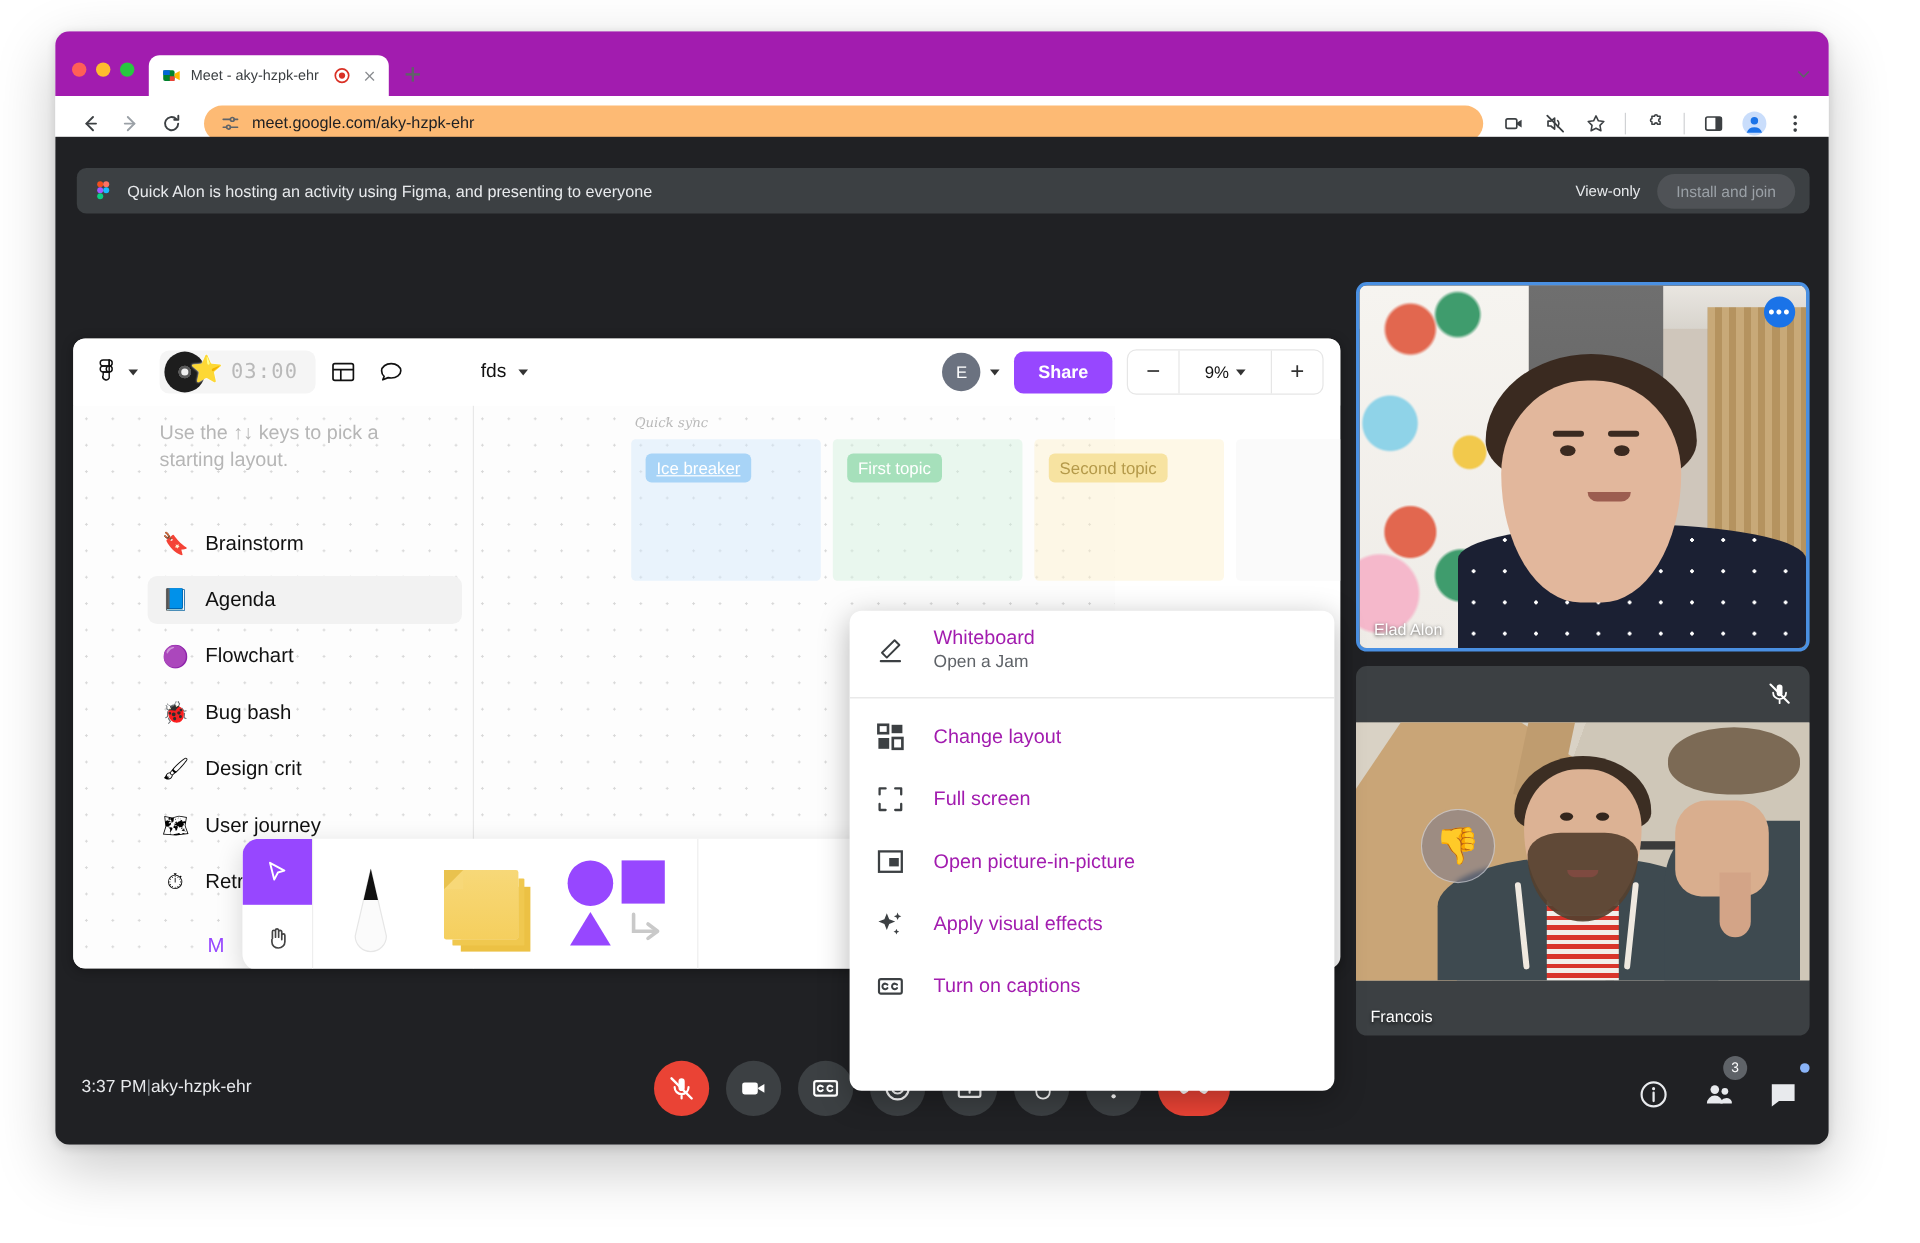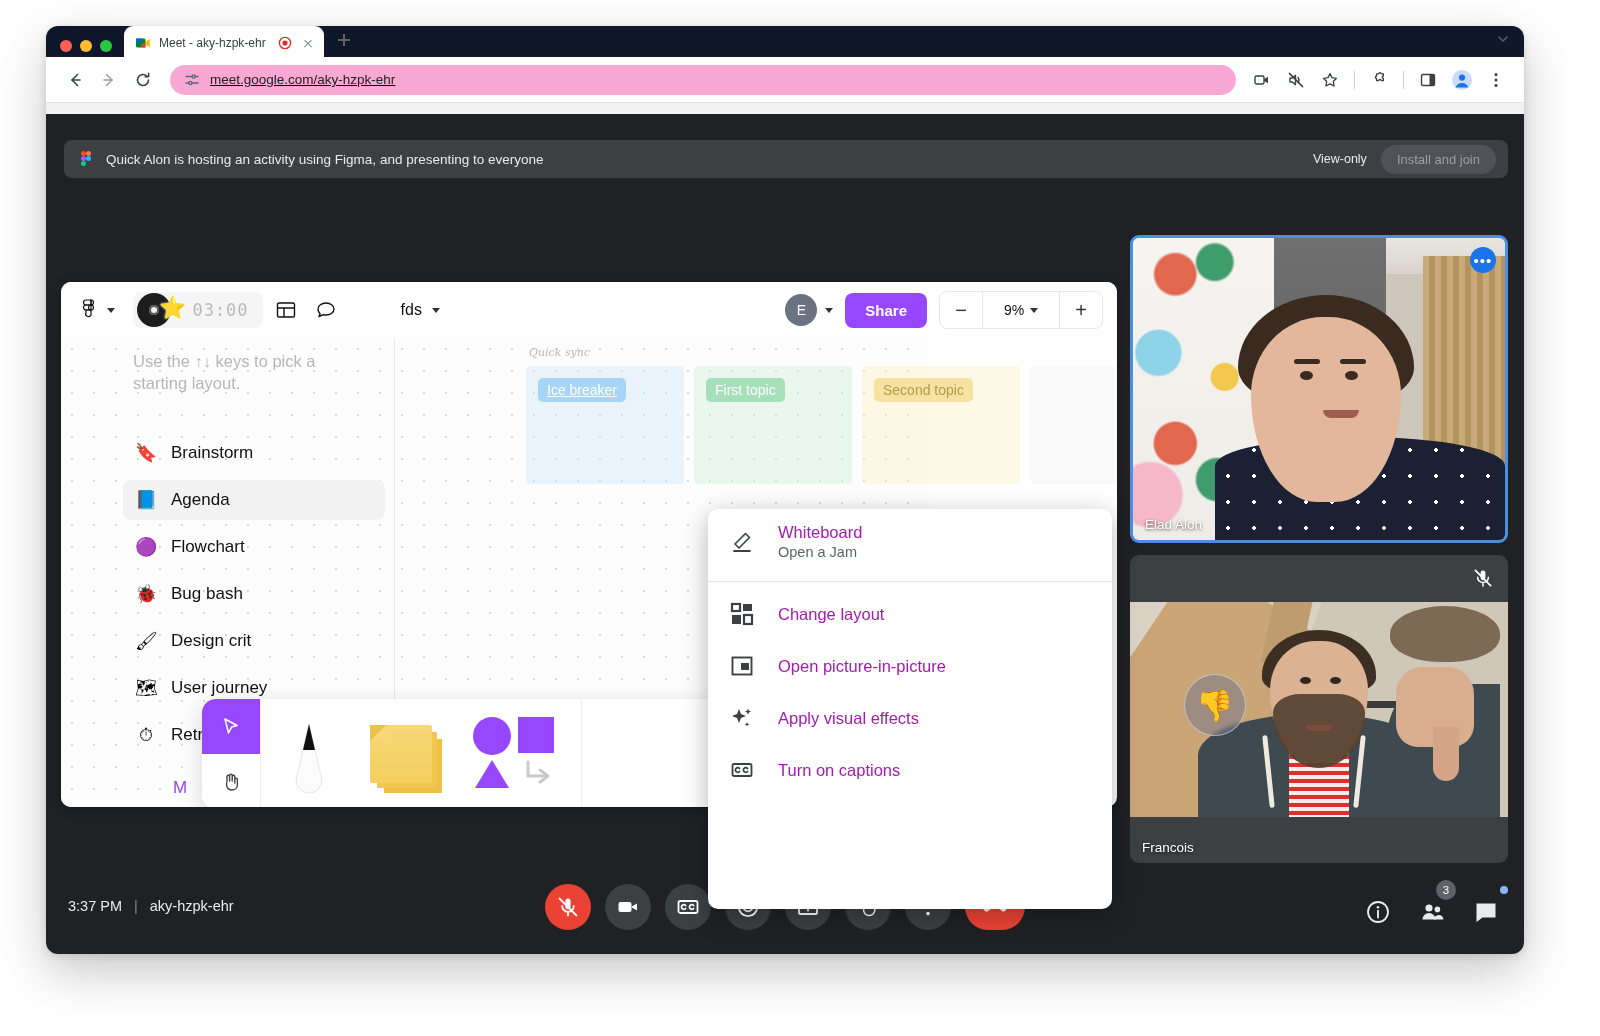--- a/index.html
+++ b/index.html
@@ -14,22 +14,22 @@
   
   .browser {
     position: absolute; left: 46px; top: 26px;
     width: 1478px; height: 928px;
     border-radius: 12px; overflow: hidden;
     background: #f2f2f3;
     box-shadow: 0 18px 50px rgba(0,0,0,.22), 0 2px 8px rgba(0,0,0,.12);
   }
   
   .tabstrip {
-    height: 31px; background: #0f172a;
-    display: flex; padding-left: 14px; position: relative;
+    height: 54px; background: #a21caf;
+    display: flex; align-items: flex-end; padding-left: 14px; position: relative;
   }
   .traffic { display: flex; align-items: center; gap: 8px; height: 42px; padding-bottom: 3px; margin-right: 12px;}
   .dot { width: 12px; height: 12px; border-radius: 50%; }
   .dot.red { background: #ff5f57; }
   .dot.yellow { background: #febc2e; }
   .dot.green { background: #28c840; }
 
   .tab {
     height: 34px; width: 200px; background: #fff;
     border-radius: 9px 9px 0 0;
@@ -54,22 +54,22 @@
   .newtab::after { left:13.2px; top:8px; width:1.6px; height:12px; }
   .tabstrip-right { position:absolute; right: 14px; bottom: 11px; }
 
   
   .omnibar {
     height: 46px; background: #fff; display: flex; align-items: center;
     padding: 0 14px; gap: 4px; border-bottom: 1px solid #e3e3e3;
   }
   .navbtn { width: 30px; height: 30px; display:flex; align-items:center; justify-content:center; border-radius:50%; }
   .omnibox {
-    flex: 1; height: 30px; background: #f9a8d4; border-radius: 16px;
-    display: flex; align-items: center; padding: 0 14px; gap: 10px; margin: 0 8px; text-decoration: underline;
+    flex: 1; height: 30px; background: #fdba74; border-radius: 16px;
+    display: flex; align-items: center; padding: 0 14px; gap: 10px; margin: 0 8px;
   }
   .omnibox .url { font-size: 13.5px; color: #202124; }
   .tb-icons { display:flex; align-items:center; gap: 6px; }
   .tb-ic { width: 28px; height: 28px; display:flex; align-items:center; justify-content:center; }
   .tb-sep { width:1px; height:18px; background:#d0d2d4; margin: 0 4px;}
 
   
   .meet {
     position: absolute; left: 0; top: 88px; width: 1478px; height: 840px;
     background: #202124;
@@ -278,21 +278,21 @@
   .p2-thumb { position:absolute; right: 13%; top: 58%; width: 26px; height: 54px; background:#d3a487; border-radius: 0 0 14px 14px;}
   .reaction-bubble {
     position:absolute; left: 54px; top: 72px; width: 62px; height: 62px; border-radius:50%;
     background: rgba(120,120,140,.55); border:1px solid rgba(255,255,255,.45);
     display:flex; align-items:center; justify-content:center; font-size: 30px; z-index:4;
     backdrop-filter: blur(2px);
   }
 
   
   .controls { position:absolute; left:0; bottom: 0; width: 1478px; height: 86px; }
-  .meeting-info { position:absolute; left: 22px; top: 30px; display:flex; align-items:flex-end; gap: 12px; color:#e8eaed; font-size: 14.5px;}
+  .meeting-info { position:absolute; left: 22px; top: 30px; display:flex; align-items:flex-end; color:#e8eaed; font-size: 14.5px;}
   .mi-sep { color:#80868b; }
   .ctr-center { position:absolute; left: 50%; top: 16px; transform: translateX(-50%); display:flex; align-items:center; gap: 14px;}
   .cbtn { width: 46px; height: 46px; border-radius: 50%; background:#3c4043; display:flex;align-items:center;justify-content:center;}
   .cbtn.danger { background:#ea4335; }
   .cbtn.hangup { width: 60px; height: 46px; border-radius: 23px; background:#ea4335; }
   .ctr-right { position:absolute; right: 18px; top: 24px; display:flex; align-items:center; gap: 14px;}
   .rbtn { width: 40px; height: 40px; display:flex;align-items:center;justify-content:center; position:relative;}
   .badge {
     position:absolute; top: -12px; right: -4px; min-width: 20px; height: 20px; border-radius: 10px;
     background:#5f6368; color:#fff; font-size: 11.5px; display:flex;align-items:center;justify-content:center; padding: 0 5px;
@@ -602,20 +602,28 @@
         <div class="ctx-row">
           <span class="ctx-ic">
             <svg width="24" height="24" viewBox="0 0 24 24">
                 <rect x="2" y="2" width="8" height="7" fill="none" stroke="#3c4043" stroke-width="2.2"></rect>
                 <rect x="13" y="2" width="9" height="7" fill="#3c4043"></rect>
                 <rect x="2" y="13" width="9" height="9" fill="#3c4043"></rect>
                 <rect x="14" y="13" width="8" height="9" fill="none" stroke="#3c4043" stroke-width="2.2"></rect>
               </svg>
           </span>
           <span class="ctx-title">Change layout</span>
+        </div>
+        <div class="ctx-row">
+          <span class="ctx-ic">
+            <svg width="24" height="24" viewBox="0 0 24 24">
+                <path d="M3 8V3h5M16 3h5v5M21 16v5h-5M8 21H3v-5" fill="none" stroke="#3c4043" stroke-width="1.9" stroke-linecap="round" stroke-linejoin="round"></path>
+              </svg>
+          </span>
+          <span class="ctx-title">Full screen</span>
         </div>
         <div class="ctx-row">
           <span class="ctx-ic">
             <svg width="24" height="24" viewBox="0 0 24 24">
                 <rect x="2.5" y="3.5" width="19" height="17" fill="none" stroke="#3c4043" stroke-width="1.9"></rect>
                 <rect x="11" y="9" width="8" height="7" fill="#3c4043"></rect>
               </svg>
           </span>
           <span class="ctx-title">Open picture-in-picture</span>
         </div>

